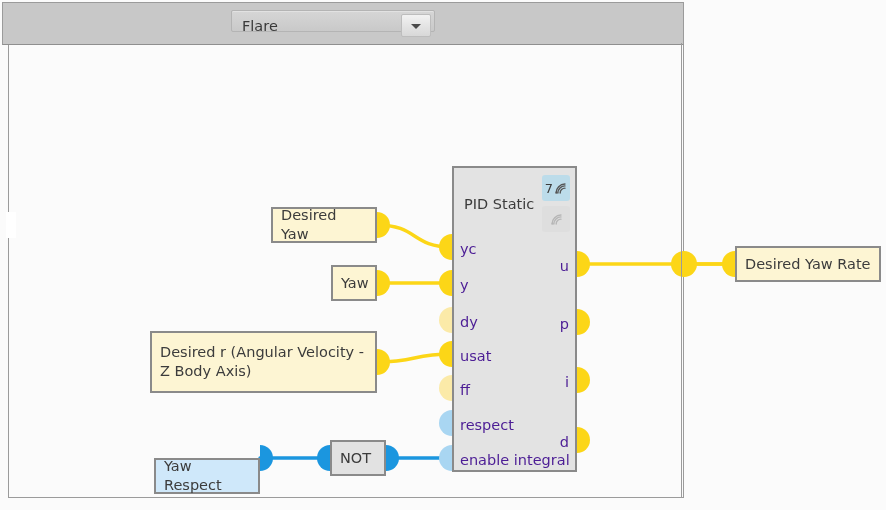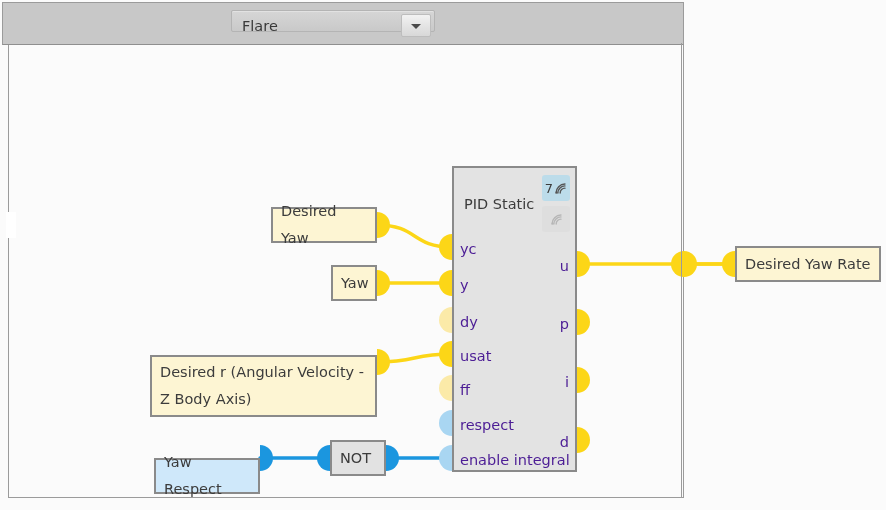--- a/index.html
+++ b/index.html
@@ -114,21 +114,21 @@
     box-sizing: border-box;
     border: 2px solid #8a8a8a;
     display: flex;
     align-items: center;
     z-index: 6;
     cursor: default;
   }
   .node-label {
     font-size: 14.5px;
     color: #3c3c3c;
-    line-height: 27px;
+    line-height: 19px;
     white-space: pre-line;
   }
   .n-yellow {
     background: #fdf5d3;
   }
   .n-blue {
     background: #cfe8fa;
     margin-top: 18px;
   }
   .n-gray {
@@ -235,21 +235,21 @@
     <path d="M 684 264 L 735 264" stroke="#fcd617" stroke-width="3.4" fill="none"></path>
   </svg>
 
 <div id="nodes-layer">
     <div class="node n-yellow" style="left: 271px; top: 207px; width: 106px; height: 36px; padding: 0px 8px;">
       <span class="node-label">Desired Yaw</span>
     </div>
     <div class="node n-yellow" style="left: 331px; top: 265px; width: 46px; height: 36px; padding: 0px 8px;">
       <span class="node-label">Yaw</span>
     </div>
-    <div class="node n-yellow" style="left: 150px; top: 331px; width: 227px; height: 62px; padding: 0px 8px; margin-top: 24px;">
+    <div class="node n-yellow" style="left: 150px; top: 331px; width: 227px; height: 62px; padding: 0px 8px;">
       <span class="node-label">Desired r (Angular Velocity -
 Z Body Axis)</span>
     </div>
     <div class="node n-blue" style="left: 154px; top: 440px; width: 106px; height: 36px; padding: 0px 8px;">
       <span class="node-label">Yaw Respect</span>
     </div>
     <div class="node n-gray" style="left: 330px; top: 440px; width: 56px; height: 36px; padding: 0px 8px;">
       <span class="node-label">NOT</span>
     </div>
     <div class="node n-yellow" style="left: 735px; top: 246px; width: 146px; height: 36px; padding: 0px 8px;">

